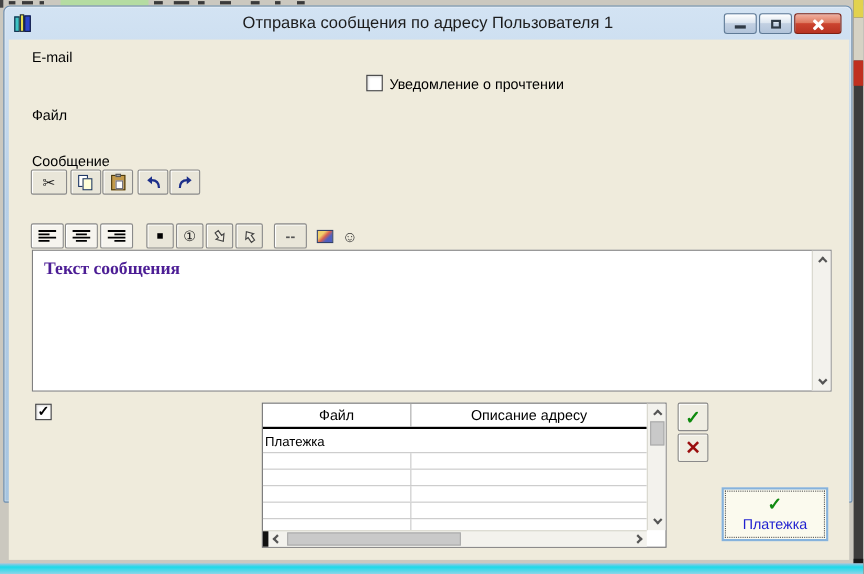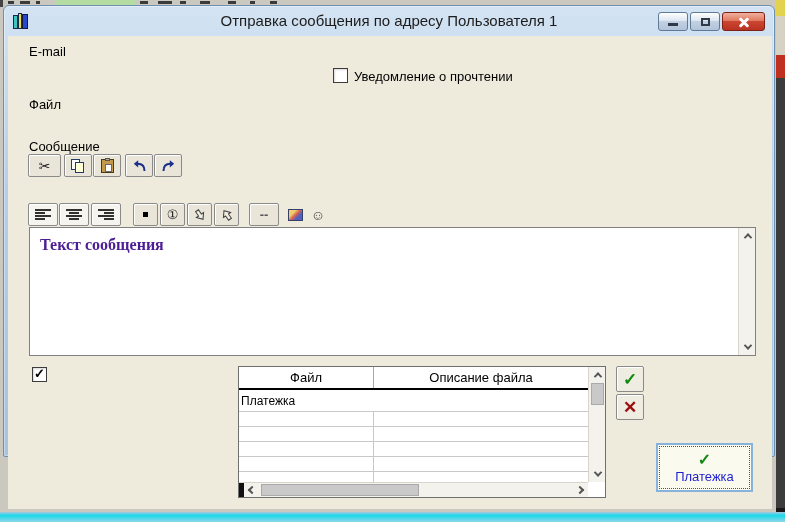--- a/index.html
+++ b/index.html
@@ -285,21 +285,21 @@
               <span class="chev down"></span>
             </div>
         </div>
       </div>
 
       <span class="cb checked" style="left:24px;top:331px"></span>
 
       <div class="grid">
         <div class="grid-head">
           <div class="ghc c1">Файл</div>
-          <div class="ghc c2">Описание файла</div>
+          <div class="ghc c2">Описание адресу</div>
         </div>
         <div class="grow" style="top:25px;height:20px">
           <div class="gc c2">Платежка</div>
         </div>
         <div class="grow" style="top:45px;height:15px">
             <div class="gc c1"></div>
             <div class="gc c2"></div>
           </div>
         <div class="grow" style="top:60px;height:15px">
             <div class="gc c1"></div>

